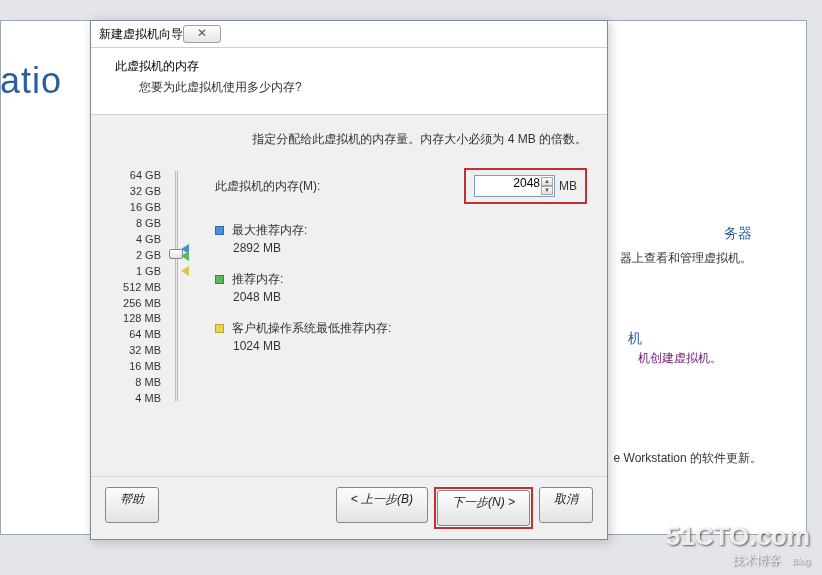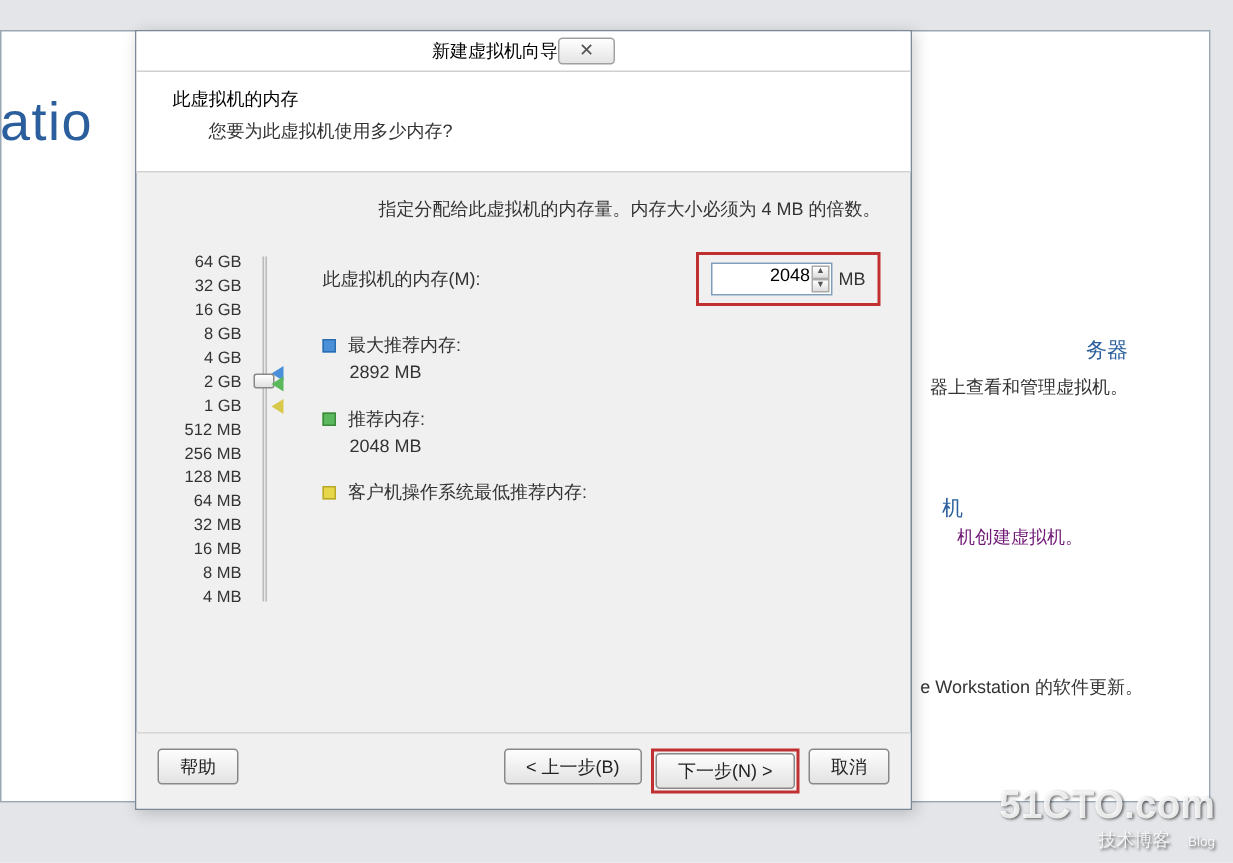--- a/index.html
+++ b/index.html
@@ -7,21 +7,21 @@
 
 .bg-panel { position: absolute; left: 0; top: 20px; right: 15px; bottom: 40px; background: #fff; border: 1px solid #9AA7B5; }
 .bg-left-text { position: absolute; left: -30px; top: 60px; color: #2A5E9C; font-size: 36px; font-weight: 300; letter-spacing: 1px; }
 .bg-right-1 { position: absolute; right: 70px; top: 225px; color: #2A5E9C; font-size: 14px; }
 .bg-right-2 { position: absolute; right: 70px; top: 250px; color: #333; }
 .bg-right-3 { position: absolute; right: 180px; top: 330px; color: #2A5E9C; font-size: 14px; }
 .bg-right-4 { position: absolute; right: 100px; top: 350px; color: #701a75; }
 .bg-right-5 { position: absolute; right: 60px; top: 450px; color: #333; }
 
 .dialog { position: absolute; left: 90px; top: 20px; width: 518px; height: 520px; background: #F0F0F0; border: 1px solid #7A8A99; box-shadow: 2px 2px 10px rgba(0,0,0,0.2); }
-.titlebar { display: flex; justify-content: center; align-items: center; padding: 4px 8px; background: #fff; border-bottom: 1px solid #D0D0D0; }
+.titlebar { display: flex; justify-content: flex-start; align-items: center; padding: 4px 8px; background: #fff; border-bottom: 1px solid #D0D0D0; }
 .titlebar-title { font-size: 12px; }
 .close-btn { width: 38px; height: 18px; border: 1px solid #A0A0A0; border-radius: 3px; background: linear-gradient(#fff,#E4E4E4); text-align: center; line-height: 14px; font-size: 11px; color: #555; cursor: pointer; }
 
 .header-section { background: #fff; padding: 10px 24px 18px 24px; border-bottom: 1px solid #D0D0D0; }
 .header-title { font-size: 12px; font-weight: normal; }
 .header-subtitle { margin-left: 24px; margin-top: 4px; color: #333; }
 
 .body-section { padding: 16px 20px 10px 20px; }
 .instruction { margin-bottom: 20px; color: #333; text-align: right; }
 
@@ -49,21 +49,21 @@
 .reco-block { margin-top: 16px; margin-bottom: 14px; }
 .reco-row { display: flex; align-items: center; gap: 8px; margin-bottom: 2px; }
 .sq { width: 9px; height: 9px; }
 .sq.blue { background: #4A90D9; border: 1px solid #2A6CB0; }
 .sq.green { background: #5CB85C; border: 1px solid #3A8A3A; }
 .sq.yellow { background: #E6D74A; border: 1px solid #B8A82A; }
 .reco-label { color: #333; }
 .reco-val { margin-left: 18px; color: #333; }
 
 .button-bar { position: absolute; bottom: 0; left: 0; right: 0; padding: 10px 14px; border-top: 1px solid #D6D6D6; background: #F0F0F0; display: flex; gap: 6px; }
-.btn { height: 24px; padding: 0 14px; border: 1px solid #888; background: linear-gradient(#FDFDFD,#E3E3E3); border-radius: 3px; cursor: pointer; font-size: 12px; line-height: 22px; color: #222; }
+.btn { height: 36px; padding: 0 14px; border: 1px solid #888; background: linear-gradient(#FDFDFD,#E3E3E3); border-radius: 3px; cursor: pointer; font-size: 12px; line-height: 22px; color: #222; font-style: italic; }
 .spacer { flex: 1; }
 .next-wrap { border: 2px solid #C03030; padding: 1px; }
 
 .watermark { position: absolute; right: 12px; bottom: 6px; text-align: right; font-family: Arial, sans-serif; }
 .wm1 { color: rgba(255,255,255,0.85); font-size: 26px; font-weight: bold; text-shadow: 1px 1px 2px rgba(0,0,0,0.6); }
 .wm2 { color: rgba(255,255,255,0.85); font-size: 13px; text-shadow: 1px 1px 2px rgba(0,0,0,0.6); }
 .wm2 .blog { font-size: 9px; margin-left: 8px; }
 </style>
 </head>
 <body>
@@ -149,20 +149,21 @@
             <span class="reco-label">推荐内存:</span>
           </div>
           <div class="reco-val">2048 MB</div>
         </div>
 
         <div class="reco-block">
           <div class="reco-row">
             <div class="sq yellow"></div>
             <span class="reco-label">客户机操作系统最低推荐内存:</span>
           </div>
+          <div class="reco-val">1024 MB</div>
         </div>
       </div>
     </div>
   </div>
 
   <div class="button-bar">
     <div class="btn">帮助</div>
     <div class="spacer"></div>
     <div class="btn">&lt; 上一步(B)</div>
     <div class="next-wrap">

